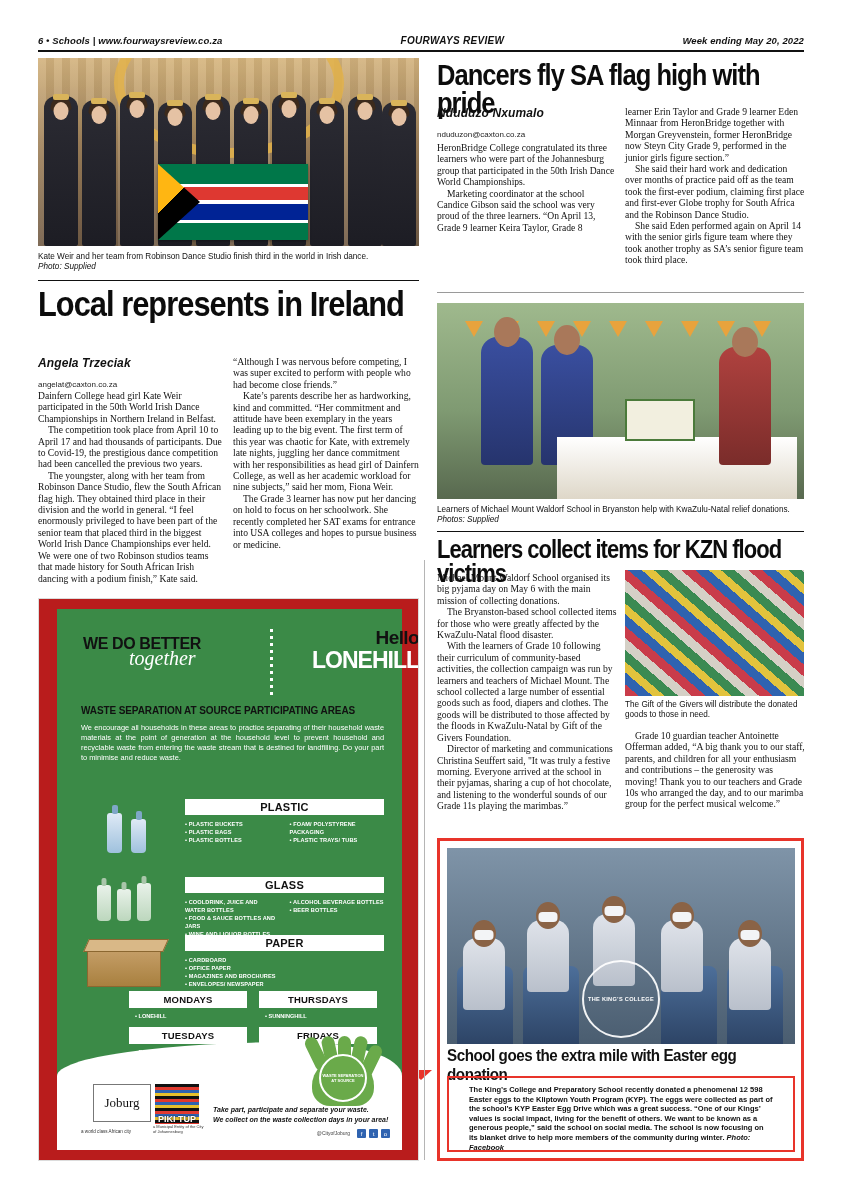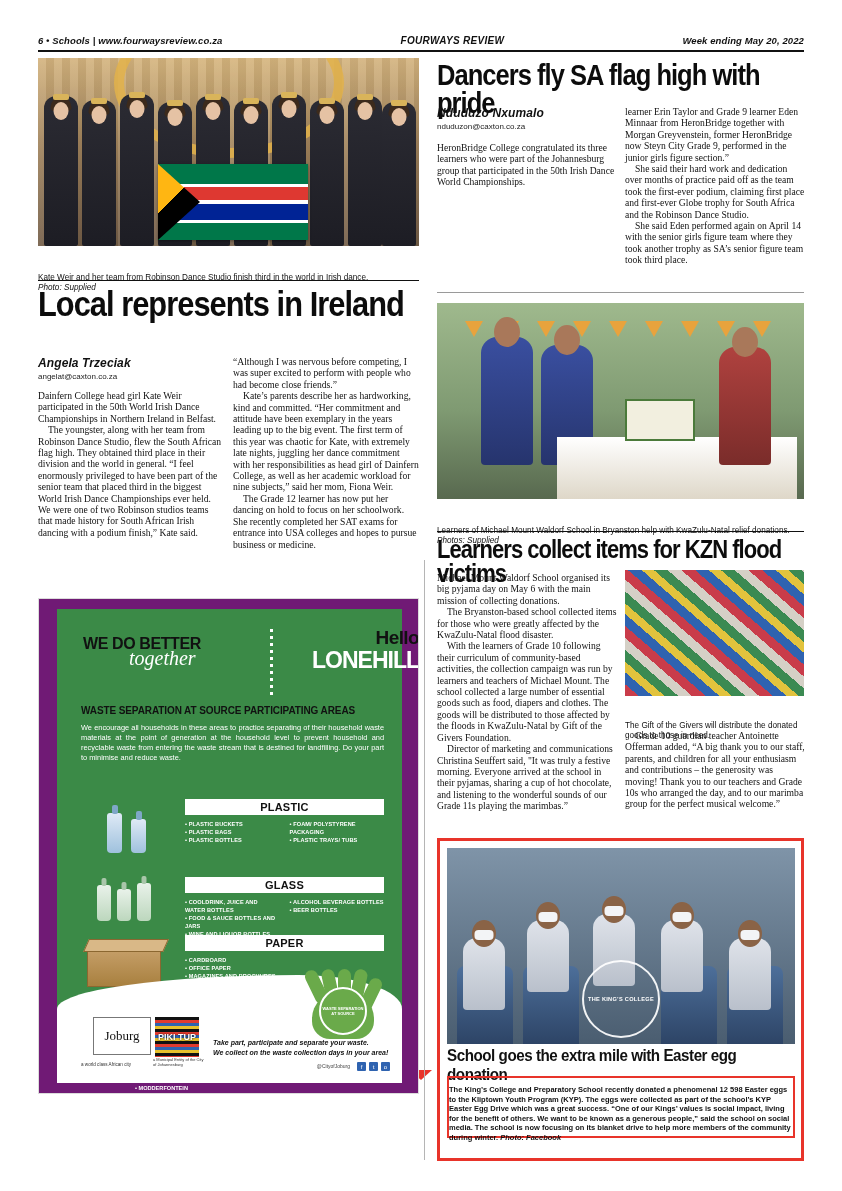--- a/index.html
+++ b/index.html
@@ -27,37 +27,37 @@
   }
 
   
   .byline {
     font-family: "Liberation Sans", sans-serif;
     font-weight: bold; font-style: italic; font-size: 12px;
     letter-spacing: .1px;
   }
   .byemail {
     font-family: "Liberation Sans", sans-serif;
-    font-size: 8px; color: #222; margin-top: 2px;
+    font-size: 8px; color: #222; margin-top: 10px;
   }
   .headline {
     font-family: "Liberation Sans", sans-serif;
     font-weight: bold; color: #0c0c0c;
     line-height: .96; letter-spacing: -1.1px;
     transform: scaleX(.88); transform-origin: left center;
   }
   .body p {
     font-family: "Liberation Serif", serif;
     font-size: 9.6px; line-height: 11.4px;
     text-align: left; margin: 0;
   }
   .body p + p { text-indent: 10px; }
   .caption {
     font-family: "Liberation Sans", sans-serif;
-    font-size: 8.2px; line-height: 10.4px; color: #111; margin-top: 21px;
+    font-size: 8.2px; line-height: 10.4px; color: #111;
   }
   .caption i { font-style: italic; }
   .hairline { border-top: 1px solid #9a9a9a; }
   .rule-med { border-top: 1.6px solid #111; }
 
   
   .photo { position: absolute; overflow: hidden; background: #c9c9c9; }
 
   
   #photo-dance { left: 38px; top: 58px; width: 381px; height: 188px;
@@ -187,38 +187,38 @@
     position: absolute; left: 437px; top: 838px; width: 367px; height: 323px;
     border: 3px solid #e8342a; background: #fff;
   }
   #feature-headline {
     position: absolute; left: 447px; top: 1046px; width: 348px;
     font-family: "Liberation Sans", sans-serif; font-weight: bold;
     font-size: 16.5px; letter-spacing: -.5px; color: #111;
     transform: scaleX(.92); transform-origin: left center;
   }
   #feature-body {
-    position: absolute; left: 447px; top: 1076px; width: 348px; height: 62px;
-    border: 2.5px solid #e8342a; padding: 7px 0;
+    position: absolute; left: 447px; top: 1076px; width: 348px; height: 76px;
+    border: 2.5px solid #e8342a; padding: 7px 20px;
   }
   #feature-body p {
     font-family: "Liberation Sans", sans-serif; font-weight: bold;
     font-size: 7.5px; line-height: 9.6px; color: #111;
   }
   #feature-body i { font-style: italic; }
   .notch {
     position: absolute; left: 50%; top: 1070px; transform: translateX(-50%);
     width: 0; height: 0; border-left: 11px solid transparent;
     border-right: 11px solid transparent; border-top: 10px solid #e8342a;
   }
 
   
   #advert {
-    position: absolute; left: 38px; top: 598px; width: 381px; height: 496px;
-    background: #701a75; border: 1px solid #dcdcdc; overflow: hidden;
+    position: absolute; left: 38px; top: 598px; width: 381px; height: 563px;
+    background: #b91c1c; border: 1px solid #dcdcdc; overflow: hidden;
   }
   #advert .green {
     position: absolute; left: 18px; top: 10px; right: 16px; bottom: 10px;
     background: #3b8a47;
   }
   .ad-hero { position: absolute; left: 0; right: 0; top: 14px; height: 72px; }
   .ad-slogan {
     position: absolute; left: 26px; top: 12px; width: 175px;
     font-family: "Liberation Sans", sans-serif; font-weight: bold;
     font-size: 16px; letter-spacing: -.4px; color: #111;
@@ -312,21 +312,21 @@
     border: 1px solid #777; display: flex; align-items: center; justify-content: center;
     font-family: "Liberation Serif", serif; font-size: 13px; color: #111; margin-left: 8px;
   }
   .joburg-tag {
     position: absolute; left: 24px; bottom: 16px; width: 78px;
     font-family: "Liberation Sans", sans-serif; font-size: 4.6px; color: #333;
   }
   .pikitup {
     position: absolute; left: 98px; bottom: 26px; width: 44px; height: 40px;
     background: repeating-linear-gradient(180deg,#111 0 3px,#e03a2f 3px 6px,#2f63b0 6px 9px,#e7c02c 9px 12px);
-    display: flex; align-items: center; justify-content: center;
+    display: flex; align-items: flex-end; justify-content: center;
   }
   .pikitup span {
     font-family: "Liberation Sans", sans-serif; font-weight: bold;
     font-size: 9px; color: #fff; text-align: center; line-height: 9px;
     text-shadow: 0 0 2px #000;
   }
   .pikitup-tag {
     position: absolute; left: 96px; bottom: 16px; width: 54px;
     font-family: "Liberation Sans", sans-serif; font-size: 4px; color: #333;
   }
@@ -447,38 +447,40 @@
 
   <h1 class="headline" style="position:absolute;left:38px;top:287px;width:430px;font-size:35px">Local represents in Ireland</h1>
 
   <div style="position:absolute;left:38px;top:356px;width:186px">
     <div class="byline">Angela Trzeciak</div>
     <div class="byemail">angelat@caxton.co.za</div>
   </div>
 
   <div class="body" style="position:absolute;left:38px;top:390px;width:186px">
     <p>Dainfern College head girl Kate Weir participated in the 50th World Irish Dance Championships in Northern Ireland in Belfast.</p>
+    <p>The competition took place from April 10 to April 17 and had thousands of participants. Due to Covid-19, the prestigious dance competition had been cancelled the previous two years.</p>
     <p>The youngster, along with her team from Robinson Dance Studio, flew the South African flag high. They obtained third place in their division and the world in general. “I feel enormously privileged to have been part of the senior team that placed third in the biggest World Irish Dance Championships ever held. We were one of two Robinson studios teams that made history for South African Irish dancing with a podium finish,” Kate said.</p>
   </div>
 
   <div class="body" style="position:absolute;left:233px;top:356px;width:186px">
     <p>“Although I was nervous before competing, I was super excited to perform with people who had become close friends.”</p>
     <p>Kate’s parents describe her as hardworking, kind and committed. “Her commitment and attitude have been exemplary in the years leading up to the big event. The first term of this year was chaotic for Kate, with extremely late nights, juggling her dance commitment with her responsibilities as head girl of Dainfern College, as well as her academic workload for nine subjects,” said her mom, Fiona Weir.</p>
-    <p>The Grade 12 learner has now put her dancing on hold to focus on her schoolwork. She recently completed her SAT exams for entrance into USA colleges and hopes to pursue business or medicine.</p>
+    <p>The Grade 3 learner has now put her dancing on hold to focus on her schoolwork. She recently completed her SAT exams for entrance into USA colleges and hopes to pursue business or medicine.</p>
   </div>
 
   <h1 class="headline" style="position:absolute;left:437px;top:62px;width:430px;font-size:29px">Dancers fly SA flag high with pride</h1>
 
   <div style="position:absolute;left:437px;top:106px;width:180px">
     <div class="byline">Nduduzo Nxumalo</div>
     <div class="byemail">nduduzon@caxton.co.za</div>
   </div>
 
   <div class="body" style="position:absolute;left:437px;top:142px;width:180px">
     <p>HeronBridge College congratulated its three learners who were part of the Johannesburg group that participated in the 50th Irish Dance World Championships.</p>
+    <p>Marketing coordinator at the school Candice Gibson said the school was very proud of the three learners. “On April 13, Grade 9 learner Keira Taylor, Grade 8</p>
   </div>
 
   <div class="body" style="position:absolute;left:625px;top:106px;width:180px">
     <p>learner Erin Taylor and Grade 9 learner Eden Minnaar from HeronBridge together with Morgan Greyvenstein, former HeronBridge now Steyn City Grade 9, performed in the junior girls figure section.”</p>
     <p>She said their hard work and dedication over months of practice paid off as the team took the first-ever podium, claiming first place and first-ever Globe trophy for South Africa and the Robinson Dance Studio.</p>
     <p>She said Eden performed again on April 14 with the senior girls figure team where they took another trophy as SA’s senior figure team took third place.</p>
   </div>
 
   <div class="hairline" style="position:absolute;left:437px;top:292px;width:367px"></div>
 

